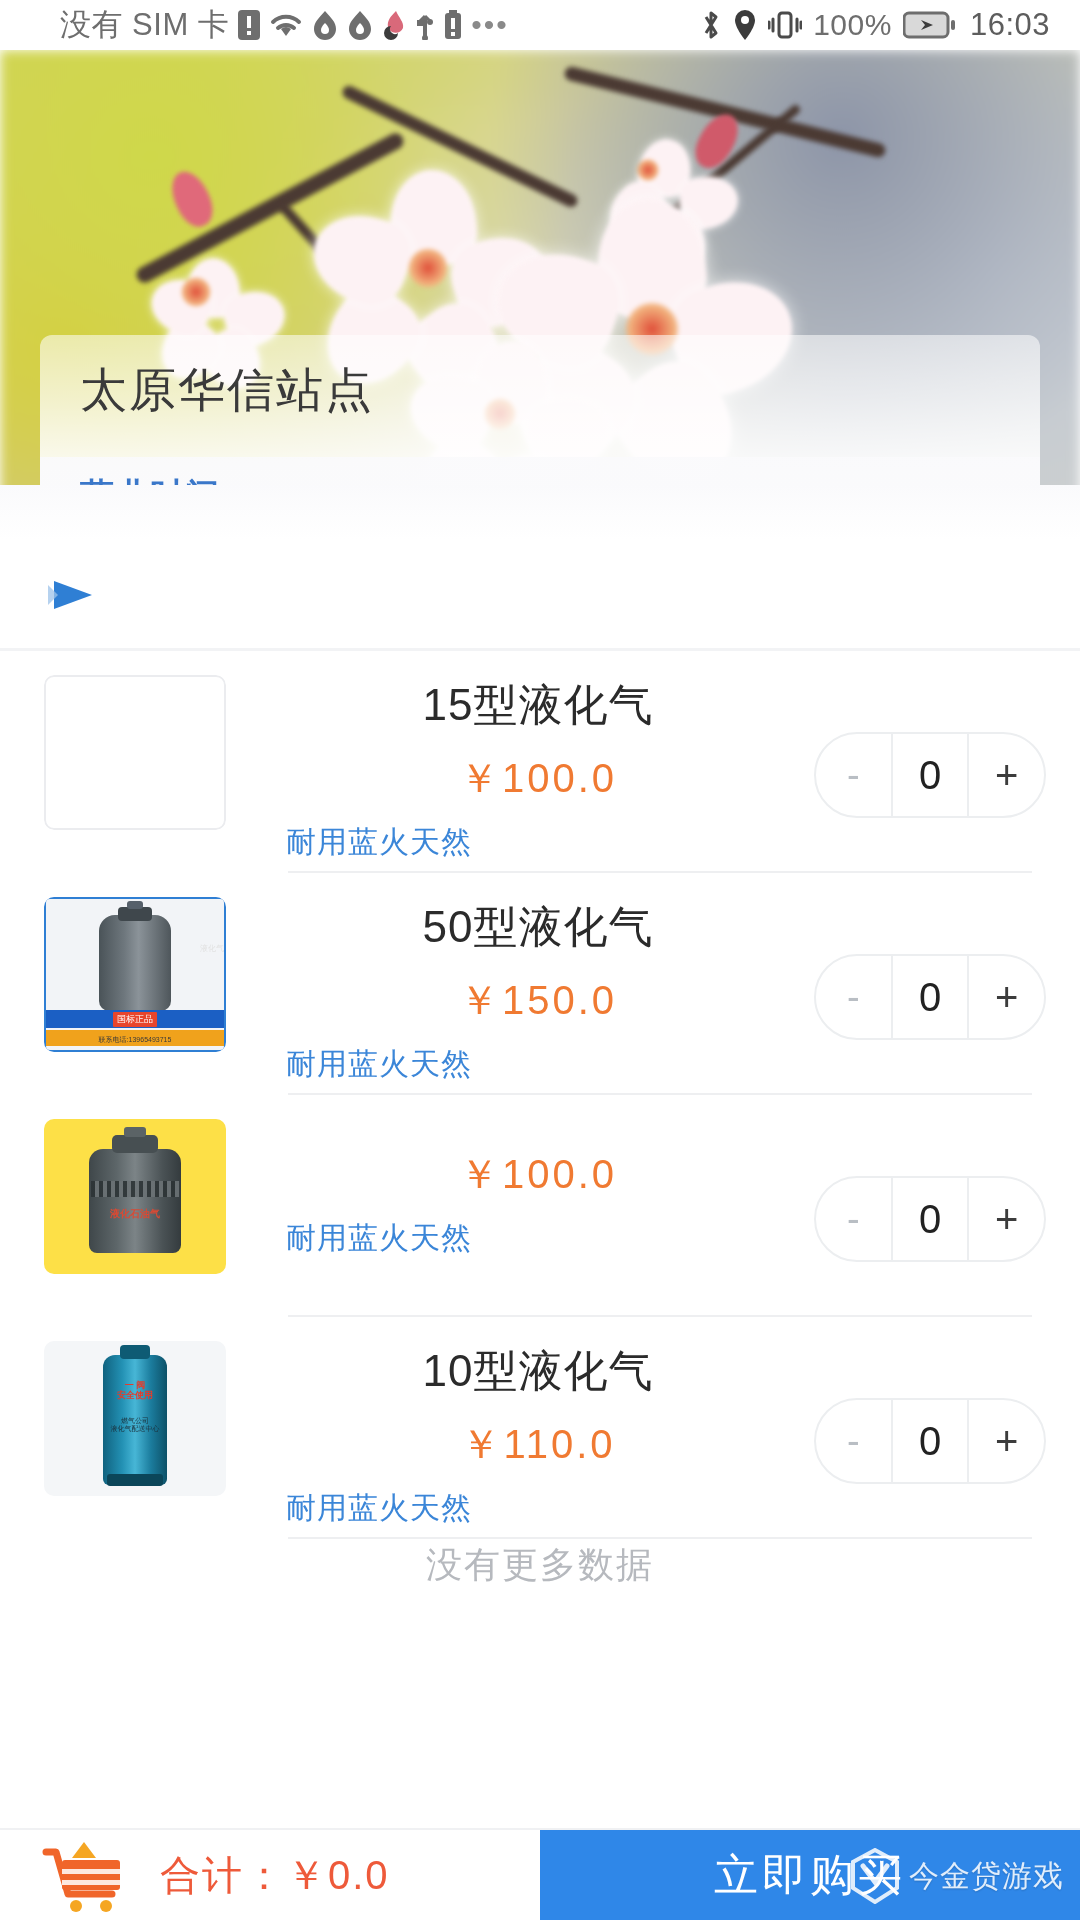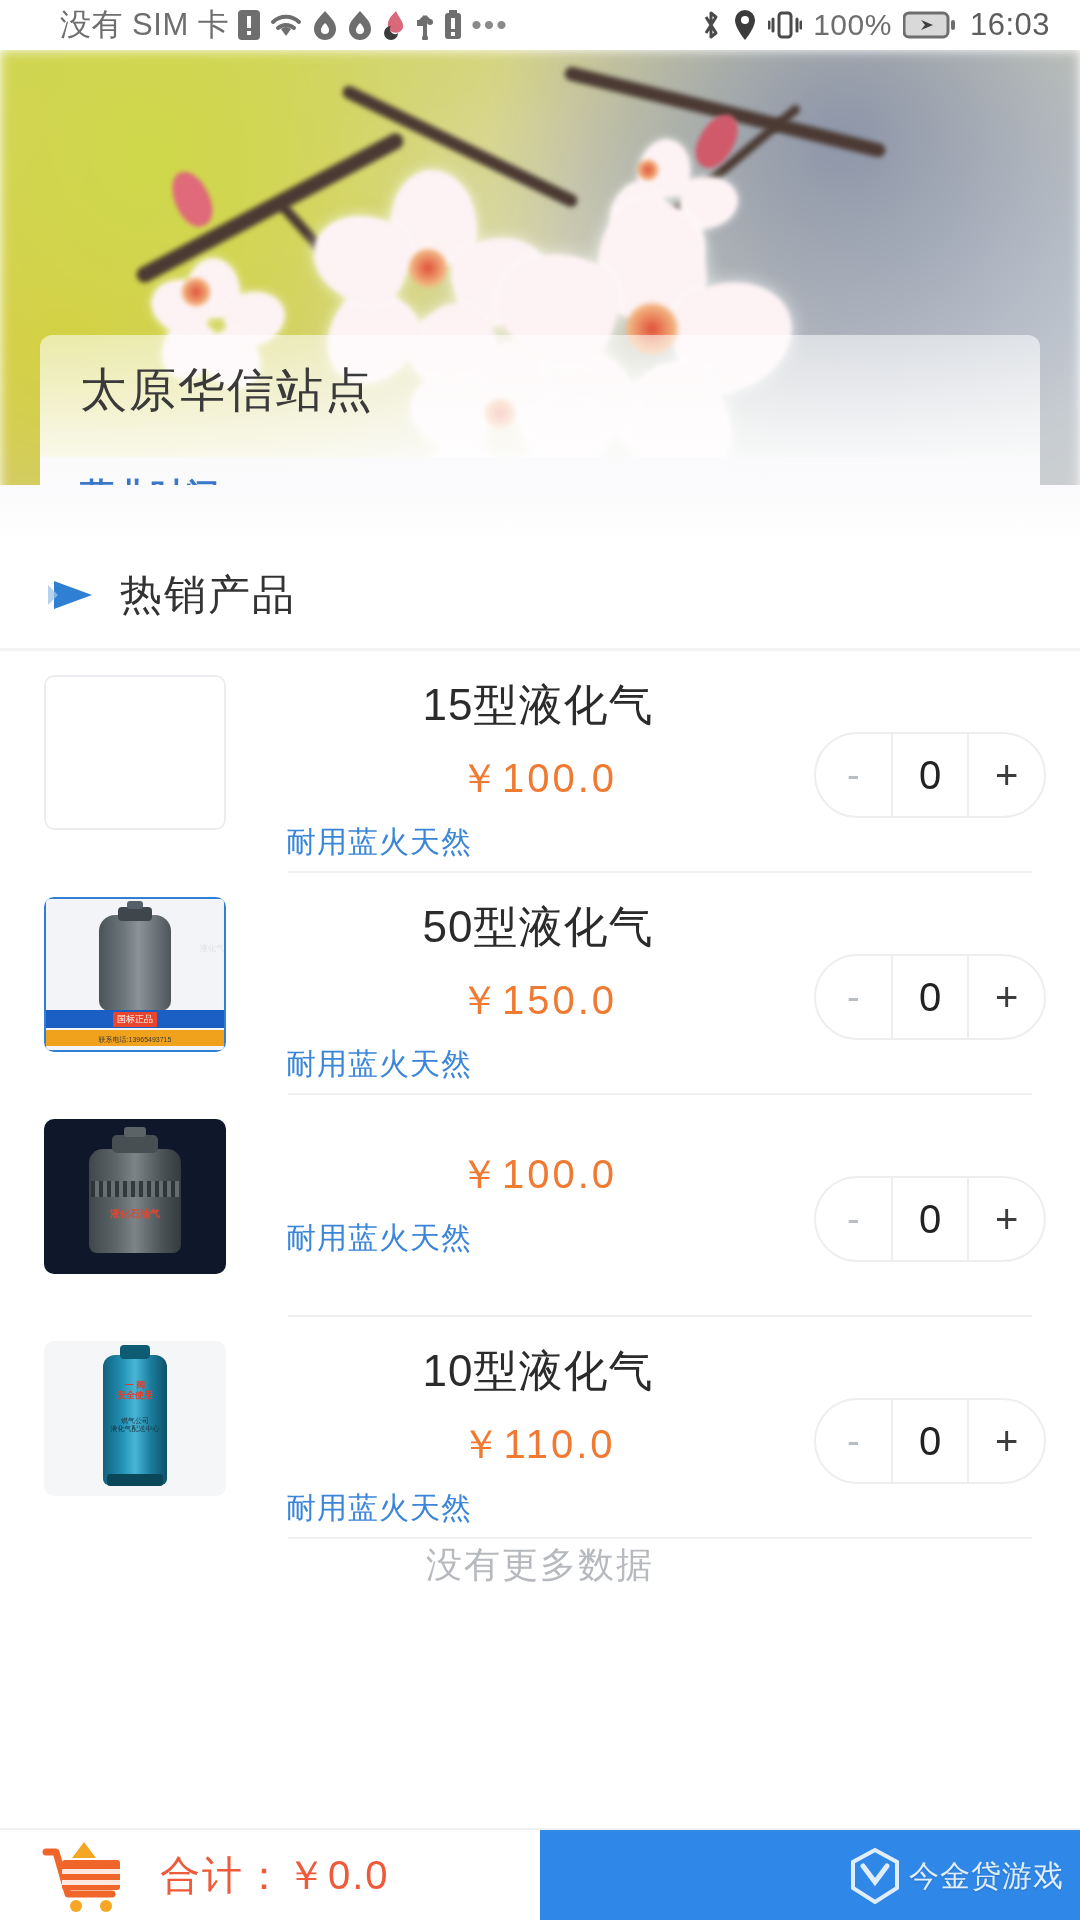--- a/index.html
+++ b/index.html
@@ -341,21 +341,20 @@
   </div>
   <div class="banner-fade"></div>
 
   <div class="section-head">
     <span class="play-icon">
       <svg width="50" height="40" viewBox="0 0 50 40">
         <path d="M6 6 L44 20 L6 34 Z" fill="#2f7fd4"></path>
         <path d="M0 10 L10 20 L0 30 Z" fill="#9dc3ea" opacity="0.75"></path>
       </svg>
     </span>
-    <span class="section-title">热销产品</span>
   </div>
   <div class="section-divider"></div>
 
   <div class="product-list">
 
     <div class="product-row">
       <div class="thumb-wrap">
         <div class="thumb-empty"></div>
       </div>
       <div class="info-col">
@@ -406,21 +405,21 @@
           <div class="step-btn step-minus">-</div>
           <div class="step-val">0</div>
           <div class="step-btn step-plus">+</div>
         </div>
       </div>
       <div class="row-sep"></div>
     </div>
 
     <div class="product-row">
       <div class="thumb-wrap">
-        <div class="thumb-img" style="background:#0f172a;text-decoration:underline;">
+        <div class="thumb-img" style="background:#fde047;text-decoration:underline;">
           <div class="tank" style="top:30px; width:92px; height:104px; background:linear-gradient(90deg,#3f474a 0%,#5d6669 30%,#7c8487 50%,#4a5255 80%,#343b3e 100%); border-radius:14px 14px 8px 8px;"></div>
           <div class="tank-collar" style="top:16px; width:46px; height:18px; background:#474f52; border-radius:5px;"></div>
           <div class="tank-valve" style="top:8px; width:22px; height:10px; background:#5b6366;"></div>
           <div class="tank-band" style="top:62px; width:88px; height:16px; background:repeating-linear-gradient(90deg,#2c3335 0 4px, #6b7275 4px 8px); opacity:.9;"></div>
           <div class="label-strip" style="top:88px; color:#d84a34; font-size:10px; font-weight:bold;">液化石油气</div>
         </div>
       </div>
       <div class="info-col">
         <div class="p-price">￥100.0</div>
         <div class="p-tags">
@@ -480,20 +479,21 @@
           <rect x="20" y="24" width="58" height="30" rx="3" fill="#f0652a"></rect>
           <rect x="20" y="33" width="58" height="5" fill="#ffffff" opacity="0.85"></rect>
           <rect x="20" y="44" width="58" height="5" fill="#ffffff" opacity="0.85"></rect>
           <circle cx="34" cy="70" r="6" fill="#f5a623"></circle>
           <circle cx="64" cy="70" r="6" fill="#f5a623"></circle>
         </svg>
       </span>
       <span class="total-text">合计：￥0.0</span>
     </div>
     <div class="buy-btn">
+      <span>立即购买</span>
       <span class="watermark">
         <span class="wm-logo">
           <svg width="52" height="56" viewBox="0 0 52 56">
             <path d="M26 2 L48 14 L48 40 L26 54 L4 40 L4 14 Z" fill="none" stroke="#ffffff" stroke-width="4"></path>
             <path d="M14 18 L26 34 L38 18" fill="none" stroke="#ffffff" stroke-width="5" stroke-linecap="round"></path>
           </svg>
         </span>
         <span class="wm-text">今金贷游戏</span>
       </span>
     </div>

